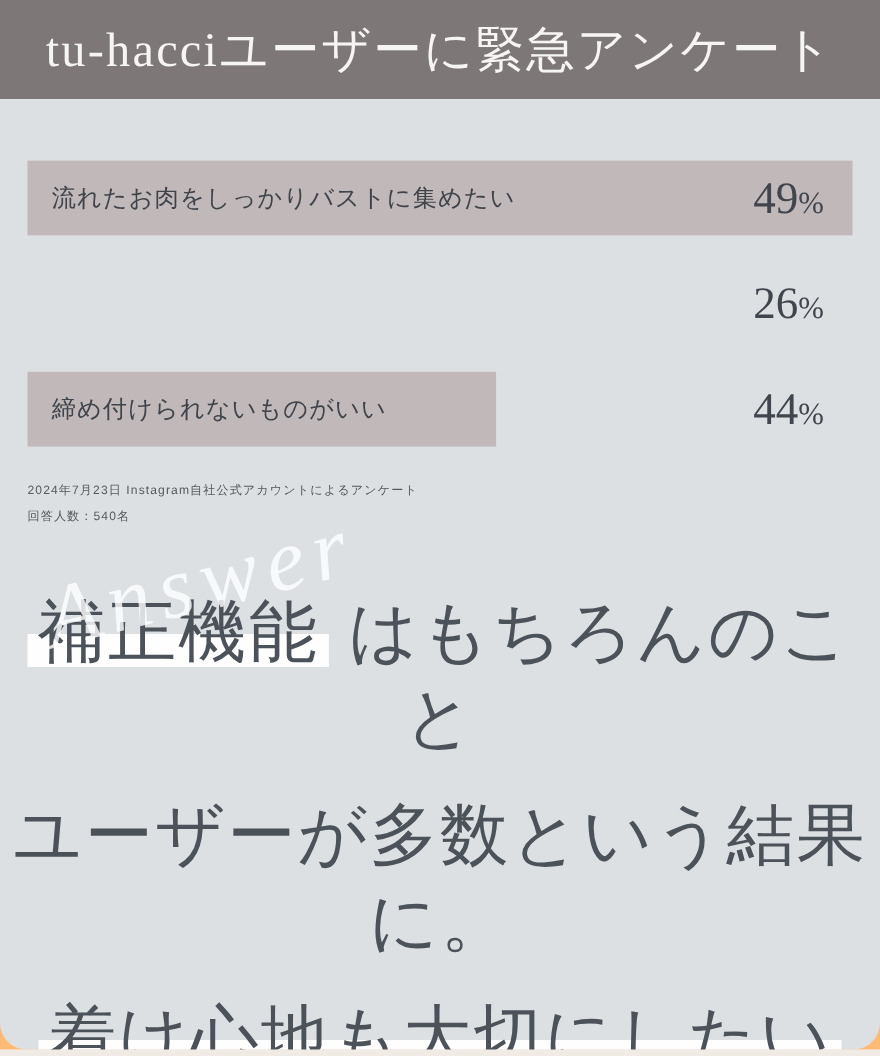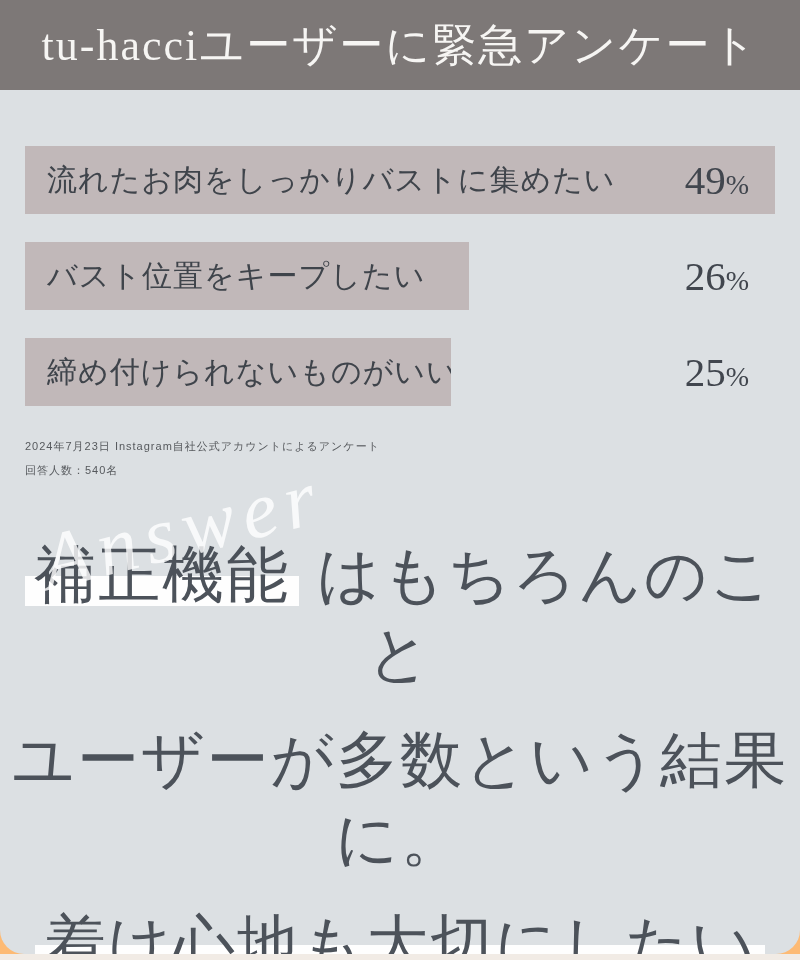--- a/index.html
+++ b/index.html
@@ -32,21 +32,21 @@
     padding:0 9px;
   }
   
   .chart{margin:56px 25px 0;}
   .row{position:relative;height:68px;margin-bottom:28px;}
   .bar{
     position:absolute;left:0;top:0;height:68px;background:#c1b8b9;
     display:flex;align-items:center;white-space:nowrap;overflow:hidden;
   }
   .bar-label{
-    padding-left:22px;font-size:30px;letter-spacing:1px;color:#3f444b;
+    padding-left:22px;font-size:22px;letter-spacing:1px;color:#3f444b;
   }
   .pct{
     position:absolute;right:26px;top:50%;transform:translateY(-50%);
     color:#41464e;white-space:nowrap;line-height:1;
   }
   .pct-num{font-size:41px;}
   .pct-unit{font-size:28px;}
   
   .footnote{
     margin:18px 0 0 25px;
@@ -86,31 +86,28 @@
     <section class="chart">
 
       <div class="row">
         <div class="bar" style="width: 100%;">
           <span class="bar-label">流れたお肉をしっかりバストに集めたい</span>
         </div>
         <div class="pct"><span class="pct-num">49</span><span class="pct-unit">%</span></div>
       </div>
 
       <div class="row">
-        <div class="bar" style="width: 59.2%;">
-          <span class="bar-label">バスト位置をキープしたい</span>
-        </div>
         <div class="pct"><span class="pct-num">26</span><span class="pct-unit">%</span></div>
       </div>
 
       <div class="row">
         <div class="bar" style="width: 56.8%;">
           <span class="bar-label">締め付けられないものがいい</span>
         </div>
-        <div class="pct"><span class="pct-num">25</span><span class="pct-unit">%</span></div>
+        <div class="pct"><span class="pct-num">44</span><span class="pct-unit">%</span></div>
       </div>
 
     </section>
 
     <p class="footnote"><span>2024年7月23日 Instagram自社公式アカウントによるアンケート</span><br><span>回答人数：540名</span></p>
 
     <section class="answer">
       <div class="watermark">Answer</div>
       <p class="stmt"><span class="hl">補正機能</span><span> はもちろんのこと</span></p>
       <p class="stmt">ユーザーが多数という結果に。</p>

